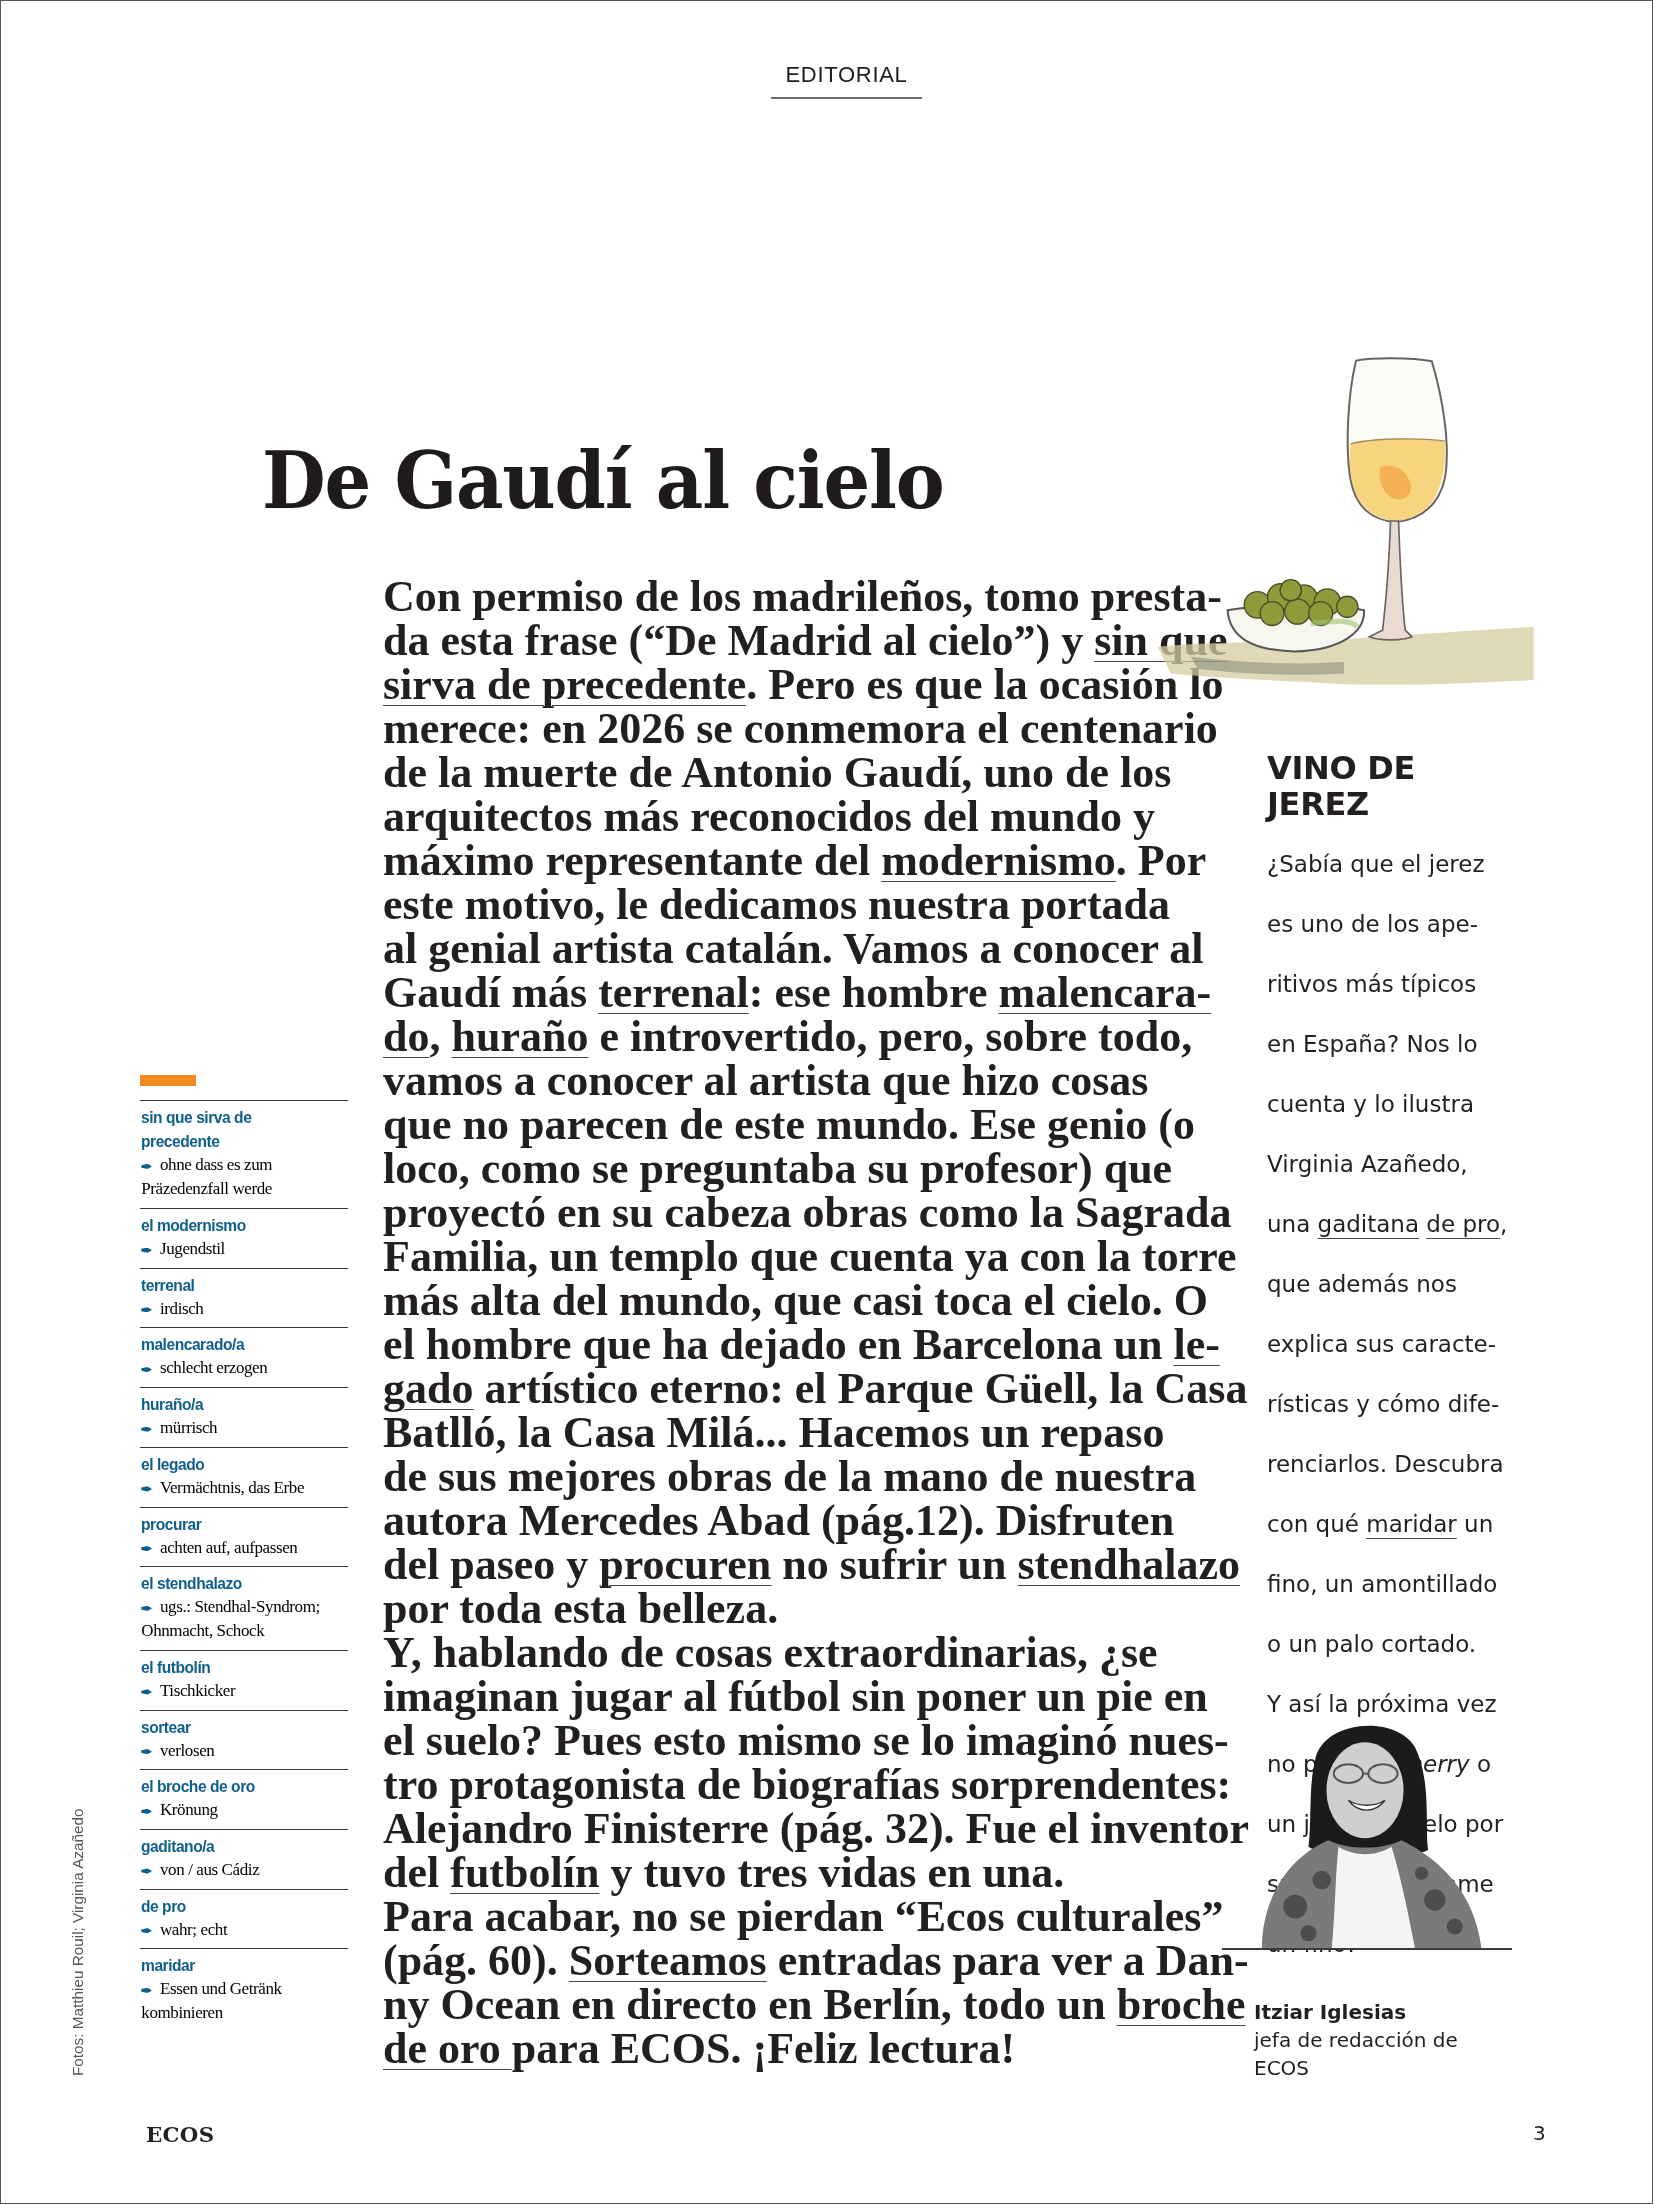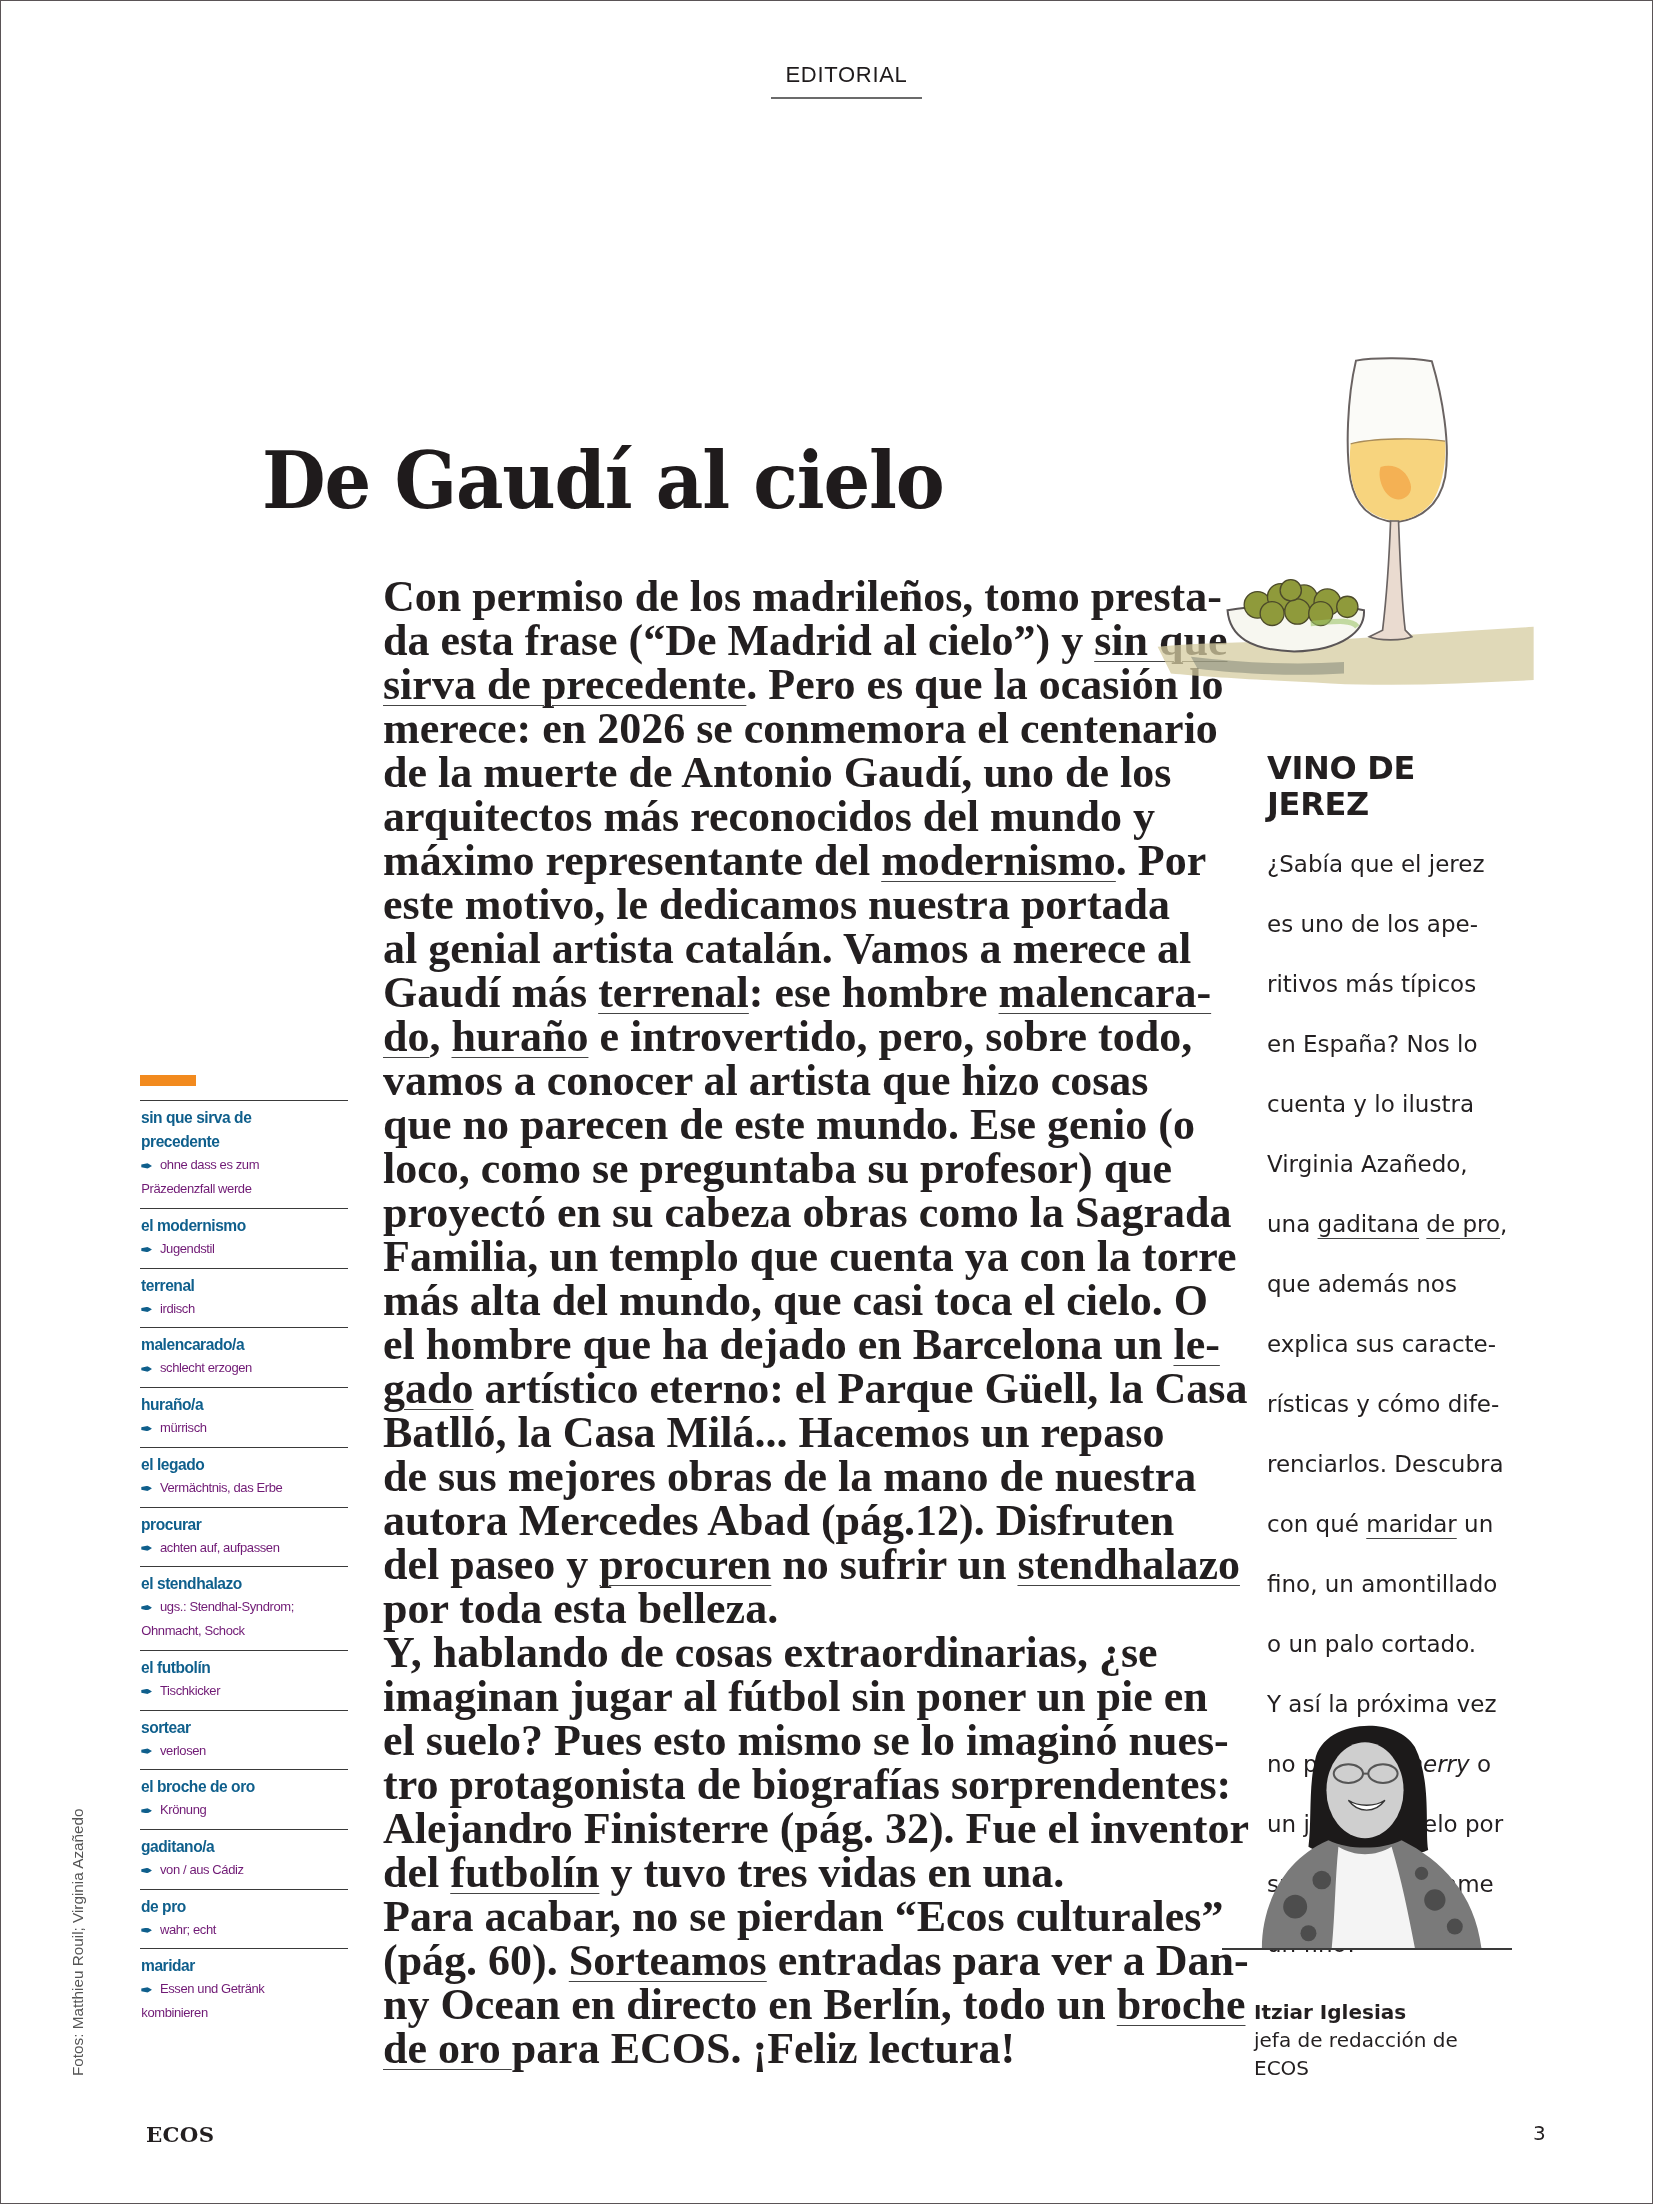--- a/index.html
+++ b/index.html
@@ -29,22 +29,22 @@
   .u { text-decoration: underline; text-decoration-thickness: 1.3px; text-underline-offset: 6px; text-decoration-color: #444; }
 
   .glossary { position: absolute; left: 139px; top: 1074px; width: 208px; }
   .glossary .accent-bar { width: 56px; height: 10.7px; background: #f28a1e; margin-bottom: 14.7px; }
   .gloss-item { border-top: 1.7px solid #3a3a3a; padding: 4px 0 6.7px 1.3px; }
   .gloss-term {
     font-family: "Liberation Sans", sans-serif; font-weight: bold; font-size: 17.3px;
     line-height: 24px; color: #0f5f8c; letter-spacing: -0.5px; transform: scaleX(0.9); transform-origin: left;
   }
   .gloss-def {
-    font-family: Liberation Sans, sans-serif; font-size: 13px; line-height: 24px;
-    color: #701a75; letter-spacing: -0.4px;
+    font-family: Liberation Serif, serif; font-size: 17px; line-height: 24px;
+    color: #000000; letter-spacing: -0.4px;
   }
   .gloss-def .arrow {
     display: inline-block; width: 10.7px; height: 5.3px; background: #0f5f8c;
     border-radius: 0 50% 50% 0 / 0 50% 50% 0; margin-right: 8px; vertical-align: middle;
     clip-path: polygon(0 25%, 60% 0, 100% 50%, 60% 100%, 0 75%);
   }
 
   .credit {
     position: absolute; left: 68px; top: 2075px; transform: rotate(-90deg); transform-origin: left top;
     font-family: "Liberation Sans", sans-serif; font-size: 15.3px; color: #555; white-space: nowrap;
@@ -79,21 +79,21 @@
 
   <div class="body-text" id="body-text">
       <span class="line"><span>Con permiso de los madrileños, tomo presta-</span></span>
       <span class="line"><span>da esta frase (“De Madrid al cielo”) y </span><span class="u">sin que</span></span>
       <span class="line"><span class="u">sirva de precedente</span><span>. Pero es que la ocasión lo</span></span>
       <span class="line"><span>merece: en 2026 se conmemora el centenario</span></span>
       <span class="line"><span>de la muerte de Antonio Gaudí, uno de los</span></span>
       <span class="line"><span>arquitectos más reconocidos del mundo y</span></span>
       <span class="line"><span>máximo representante del </span><span class="u">modernismo</span><span>. Por</span></span>
       <span class="line"><span>este motivo, le dedicamos nuestra portada</span></span>
-      <span class="line"><span>al genial artista catalán. Vamos a merece al</span></span>
+      <span class="line"><span>al genial artista catalán. Vamos a conocer al</span></span>
       <span class="line"><span>Gaudí más </span><span class="u">terrenal</span><span>: ese hombre </span><span class="u">malencara-</span></span>
       <span class="line"><span class="u">do</span><span>, </span><span class="u">huraño</span><span> e introvertido, pero, sobre todo,</span></span>
       <span class="line"><span>vamos a conocer al artista que hizo cosas</span></span>
       <span class="line"><span>que no parecen de este mundo. Ese genio (o</span></span>
       <span class="line"><span>loco, como se preguntaba su profesor) que</span></span>
       <span class="line"><span>proyectó en su cabeza obras como la Sagrada</span></span>
       <span class="line"><span>Familia, un templo que cuenta ya con la torre</span></span>
       <span class="line"><span>más alta del mundo, que casi toca el cielo. O</span></span>
       <span class="line"><span>el hombre que ha dejado en Barcelona un </span><span class="u">le-</span></span>
       <span class="line"><span class="u">gado</span><span> artístico eterno: el Parque Güell, la Casa</span></span>

